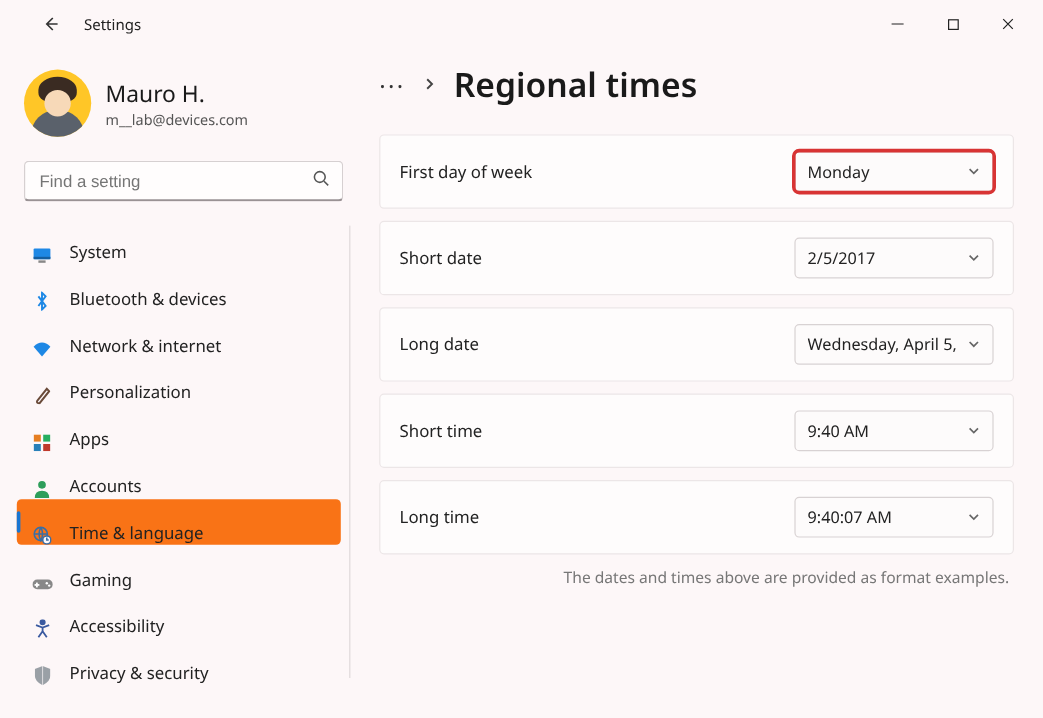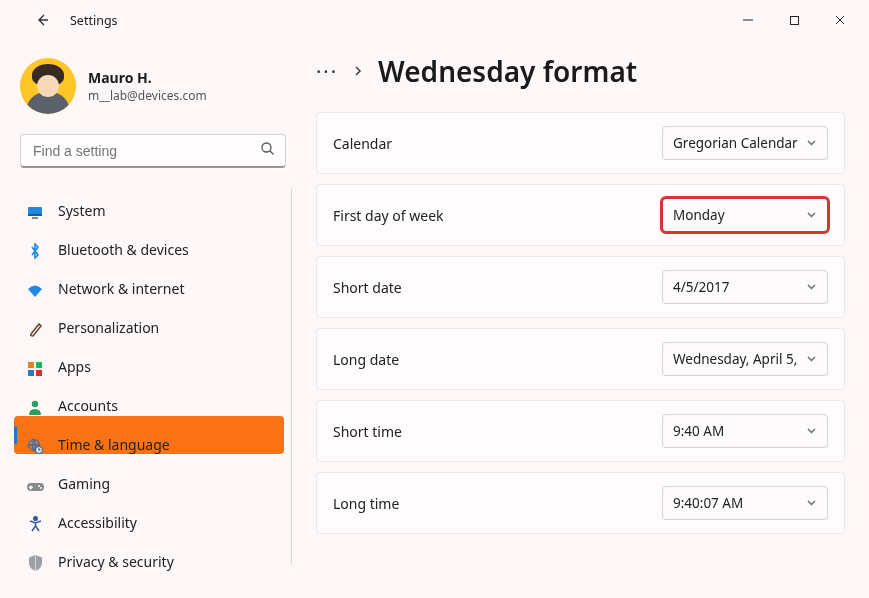--- a/index.html
+++ b/index.html
@@ -43,21 +43,21 @@
     border-radius: 50% 50% 40% 40%; background:#3a2b22;
   }
   .avatar .face {
     position:absolute; top:17px; left:17px; width:22px; height:22px;
     border-radius:50%; background:#f7d9b8;
   }
   .avatar .body {
     position:absolute; bottom:-6px; left:6px; width:44px; height:28px;
     border-radius: 20px 20px 0 0; background:#5a616b;
   }
-  .username { font-weight:700; font-size:14px; }
+  .username { font-weight:400; font-size:19px; }
   .email { font-size:12px; color:#555; }
 
   .search {
     margin: 2px 6px 14px 6px;
     height: 34px;
     border: 1px solid #d6d0d1;
     border-bottom: 2px solid #9a9294;
     border-radius: 4px;
     background: #fffdfd;
     display:flex; align-items:center; padding: 0 10px;
@@ -278,46 +278,37 @@
   </div>
 
   <div class="main">
     <div class="crumb">
       <span class="dots">···</span>
       <span class="chev">
         <svg width="12" height="12" viewBox="0 0 12 12" fill="none" stroke="#444" stroke-width="1.6">
             <path d="M4 2 L8 6 L4 10"></path>
           </svg>
       </span>
-      <h1>Wednesday format</h1>
+      <h1>Regional times</h1>
     </div>
 
     <div id="cards">
-        <div class="card">
-          <div class="label">Calendar</div>
-          <div class="dropdown">
-            <span class="dval">Gregorian Calendar</span>
-            <span class="dchev"><svg width="11" height="11" viewBox="0 0 11 11" fill="none" stroke="#666" stroke-width="1.4">
-                <path d="M2 4 L5.5 7.5 L9 4"></path>
-              </svg></span>
-          </div>
-        </div>
         <div class="card highlight">
           <div class="label">First day of week</div>
           <div class="dropdown">
             <span class="dval">Monday</span>
             <span class="dchev"><svg width="11" height="11" viewBox="0 0 11 11" fill="none" stroke="#666" stroke-width="1.4">
                 <path d="M2 4 L5.5 7.5 L9 4"></path>
               </svg></span>
           </div>
         </div>
         <div class="card">
           <div class="label">Short date</div>
           <div class="dropdown">
-            <span class="dval">4/5/2017</span>
+            <span class="dval">2/5/2017</span>
             <span class="dchev"><svg width="11" height="11" viewBox="0 0 11 11" fill="none" stroke="#666" stroke-width="1.4">
                 <path d="M2 4 L5.5 7.5 L9 4"></path>
               </svg></span>
           </div>
         </div>
         <div class="card">
           <div class="label">Long date</div>
           <div class="dropdown">
             <span class="dval">Wednesday, April 5,</span>
             <span class="dchev"><svg width="11" height="11" viewBox="0 0 11 11" fill="none" stroke="#666" stroke-width="1.4">
@@ -338,14 +329,15 @@
           <div class="label">Long time</div>
           <div class="dropdown">
             <span class="dval">9:40:07 AM</span>
             <span class="dchev"><svg width="11" height="11" viewBox="0 0 11 11" fill="none" stroke="#666" stroke-width="1.4">
                 <path d="M2 4 L5.5 7.5 L9 4"></path>
               </svg></span>
           </div>
         </div>
       </div>
 
+    <div class="hint">The dates and times above are provided as format examples.</div>
   </div>
 </div>
 
 </body></html>

